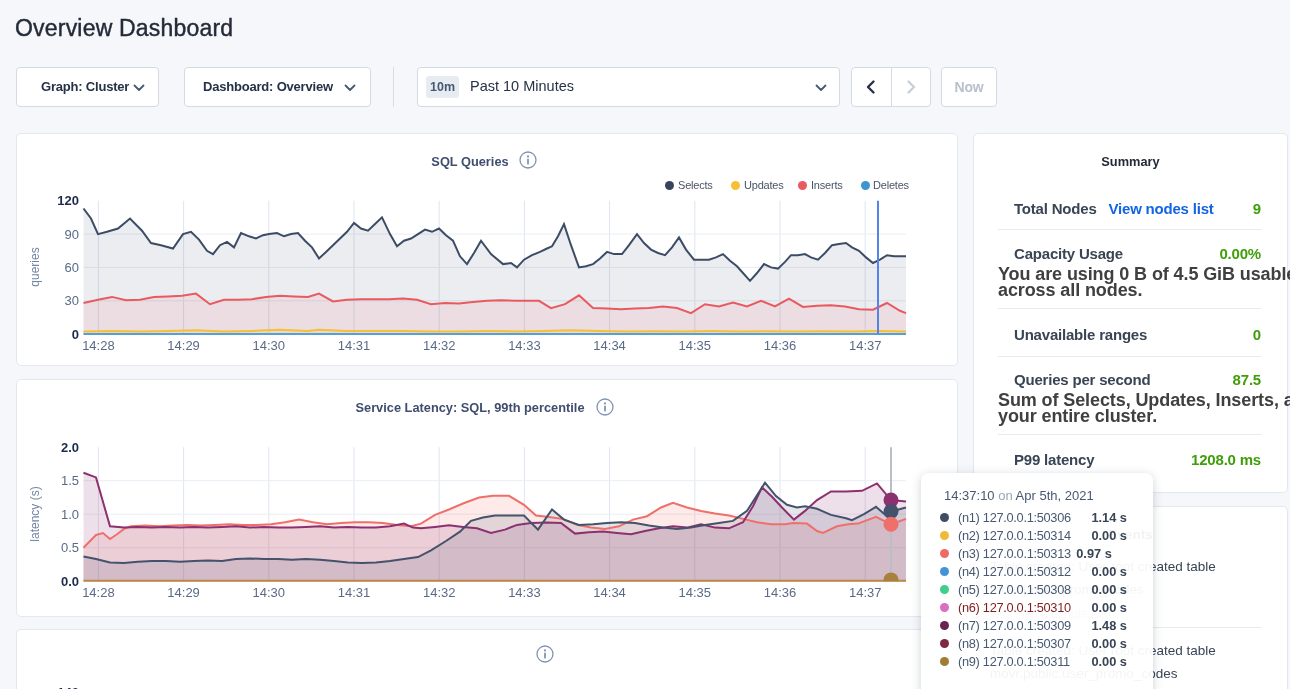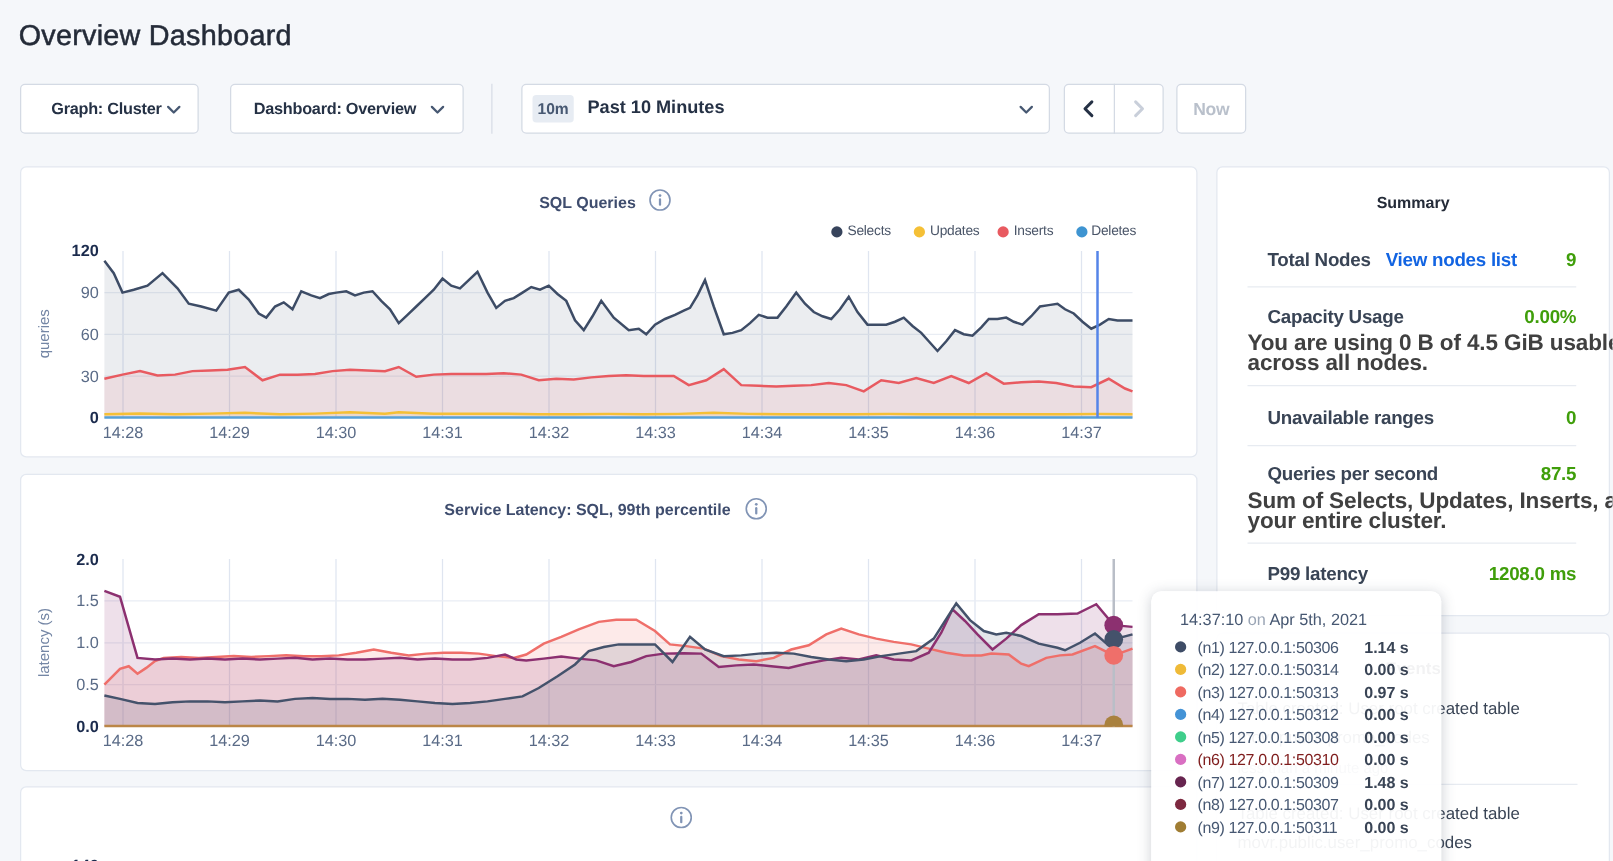--- a/index.html
+++ b/index.html
@@ -19,21 +19,21 @@
 <svg width="12" height="8" style="position:absolute;left:133px;top:84px" viewBox="0 0 12 8">
     <path d="M1.5 1.5 L6 6 L10.5 1.5" fill="none" stroke="#475872" stroke-width="1.8" stroke-linecap="round" stroke-linejoin="round"></path>
   </svg>
 <div class="btn" style="left:184px;width:187px;padding-left:18px">Dashboard: Overview</div>
 <svg width="12" height="8" style="position:absolute;left:344px;top:84px" viewBox="0 0 12 8">
     <path d="M1.5 1.5 L6 6 L10.5 1.5" fill="none" stroke="#475872" stroke-width="1.8" stroke-linecap="round" stroke-linejoin="round"></path>
   </svg>
 <div class="abs" style="left:393px;top:67px;width:1px;height:40px;background:#d8dde6"></div>
 <div class="btn" style="left:417px;width:423px;font-weight:400"></div>
 <div class="abs" style="left:426px;top:76px;width:33px;height:22px;background:#e7ecf3;border-radius:3px;text-align:center;font-size:12.5px;font-weight:700;color:#475872;line-height:22px">10m</div>
-<div class="abs" style="left:470px;top:67px;height:40px;line-height:39px;font-size:14.5px;font-weight:700;color:#253145">Past 10 Minutes</div>
+<div class="abs" style="left:470px;top:67px;height:40px;line-height:39px;font-size:14.5px;font-weight:400;color:#253145">Past 10 Minutes</div>
 <svg width="12" height="8" style="position:absolute;left:815px;top:84px" viewBox="0 0 12 8">
     <path d="M1.5 1.5 L6 6 L10.5 1.5" fill="none" stroke="#475872" stroke-width="1.8" stroke-linecap="round" stroke-linejoin="round"></path>
   </svg>
 <div class="abs" style="left:851px;top:67px;width:80px;height:40px;background:#fff;border:1px solid #d4dae4;border-radius:4px"></div>
 <div class="abs" style="left:891px;top:67px;width:1px;height:40px;background:#d4dae4"></div>
 <svg class="abs" style="left:863px;top:79px" width="16" height="16" viewBox="0 0 16 16">
     <path d="M10.5 2.5 L5 8 L10.5 13.5" fill="none" stroke="#253145" stroke-width="2.4" stroke-linecap="round" stroke-linejoin="round"></path>
   </svg>
 <svg class="abs" style="left:903px;top:79px" width="16" height="16" viewBox="0 0 16 16">
     <path d="M5.5 2.5 L11 8 L5.5 13.5" fill="none" stroke="#c9cfda" stroke-width="2.4" stroke-linecap="round" stroke-linejoin="round"></path>
@@ -182,21 +182,21 @@
 <div class="abs" style="left:921px;top:473px;width:232px;height:240px;background:rgba(255,255,255,0.94);border-radius:8px;box-shadow:0 2px 10px rgba(60,70,90,0.25)">
     <div class="abs" style="left:23px;top:15px;font-size:13px;color:#475872">14:37:10 <span style="color:#9aa5b5">on</span> Apr 5th, 2021</div>
     <div class="abs" style="left:19px;top:40.1px;width:9px;height:9px;border-radius:50%;background:#3e4c66"></div>
     <div class="abs" style="left:37px;top:36.6px;font-size:12.8px;letter-spacing:-0.3px;color:#475872;line-height:16px">(n1) 127.0.0.1:50306</div>
     <div class="abs" style="left:140px;top:36.6px;width:66px;text-align:right;font-size:12.8px;font-weight:700;color:#394455;line-height:16px">1.14 s</div>
     <div class="abs" style="left:19px;top:58.1px;width:9px;height:9px;border-radius:50%;background:#efba37"></div>
     <div class="abs" style="left:37px;top:54.6px;font-size:12.8px;letter-spacing:-0.3px;color:#475872;line-height:16px">(n2) 127.0.0.1:50314</div>
     <div class="abs" style="left:140px;top:54.6px;width:66px;text-align:right;font-size:12.8px;font-weight:700;color:#394455;line-height:16px">0.00 s</div>
     <div class="abs" style="left:19px;top:76.1px;width:9px;height:9px;border-radius:50%;background:#ef6a61"></div>
     <div class="abs" style="left:37px;top:72.6px;font-size:12.8px;letter-spacing:-0.3px;color:#475872;line-height:16px">(n3) 127.0.0.1:50313</div>
-    <div class="abs" style="left:140px;top:72.6px;width:66px;text-align:right;font-size:12.8px;font-weight:700;color:#394455;line-height:16px">0.97 s</div>
+    <div class="abs" style="left:140px;top:72.6px;width:66px;text-align:center;font-size:12.8px;font-weight:700;color:#394455;line-height:16px">0.97 s</div>
     <div class="abs" style="left:19px;top:94.1px;width:9px;height:9px;border-radius:50%;background:#4493d6"></div>
     <div class="abs" style="left:37px;top:90.6px;font-size:12.8px;letter-spacing:-0.3px;color:#475872;line-height:16px">(n4) 127.0.0.1:50312</div>
     <div class="abs" style="left:140px;top:90.6px;width:66px;text-align:right;font-size:12.8px;font-weight:700;color:#394455;line-height:16px">0.00 s</div>
     <div class="abs" style="left:19px;top:112.1px;width:9px;height:9px;border-radius:50%;background:#3fce8b"></div>
     <div class="abs" style="left:37px;top:108.6px;font-size:12.8px;letter-spacing:-0.3px;color:#475872;line-height:16px">(n5) 127.0.0.1:50308</div>
     <div class="abs" style="left:140px;top:108.6px;width:66px;text-align:right;font-size:12.8px;font-weight:700;color:#394455;line-height:16px">0.00 s</div>
     <div class="abs" style="left:19px;top:130.1px;width:9px;height:9px;border-radius:50%;background:#d96fc2"></div>
     <div class="abs" style="left:37px;top:126.6px;font-size:12.8px;letter-spacing:-0.3px;color:#7f1d1d;line-height:16px">(n6) 127.0.0.1:50310</div>
     <div class="abs" style="left:140px;top:126.6px;width:66px;text-align:right;font-size:12.8px;font-weight:700;color:#394455;line-height:16px">0.00 s</div>
     <div class="abs" style="left:19px;top:148.1px;width:9px;height:9px;border-radius:50%;background:#67244f"></div>

